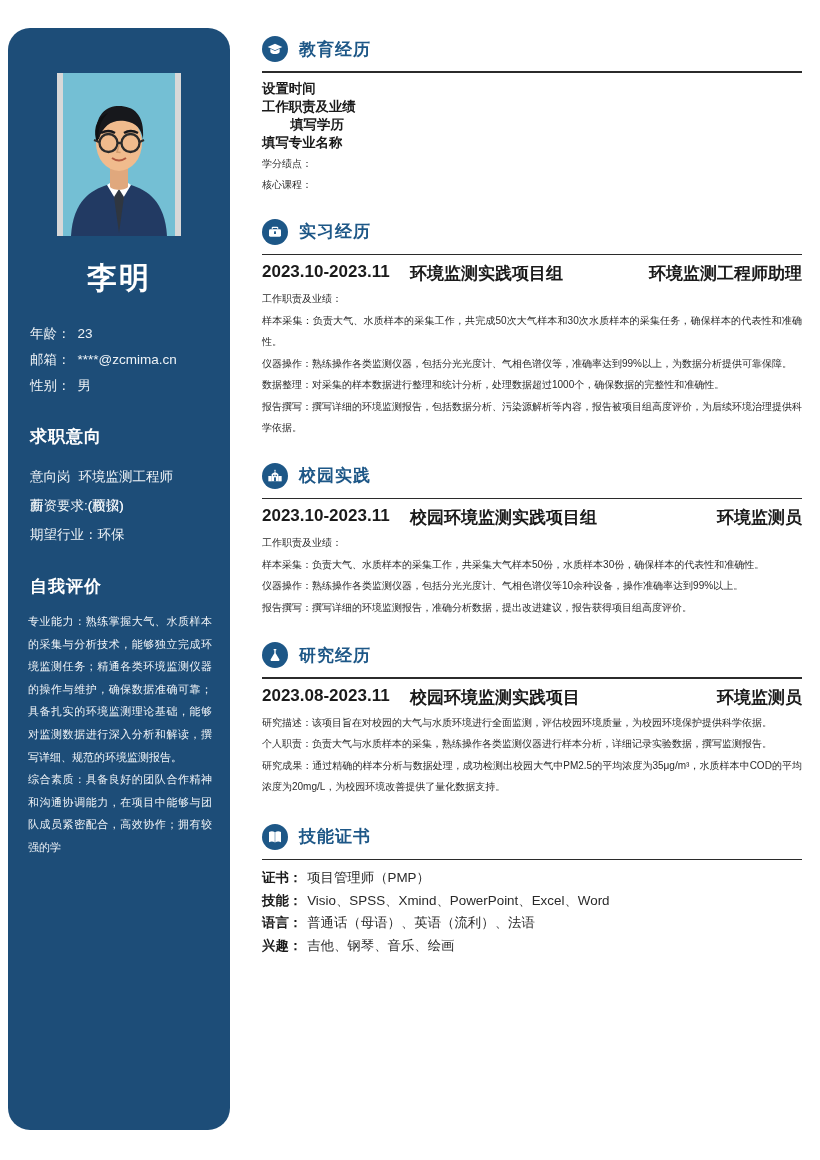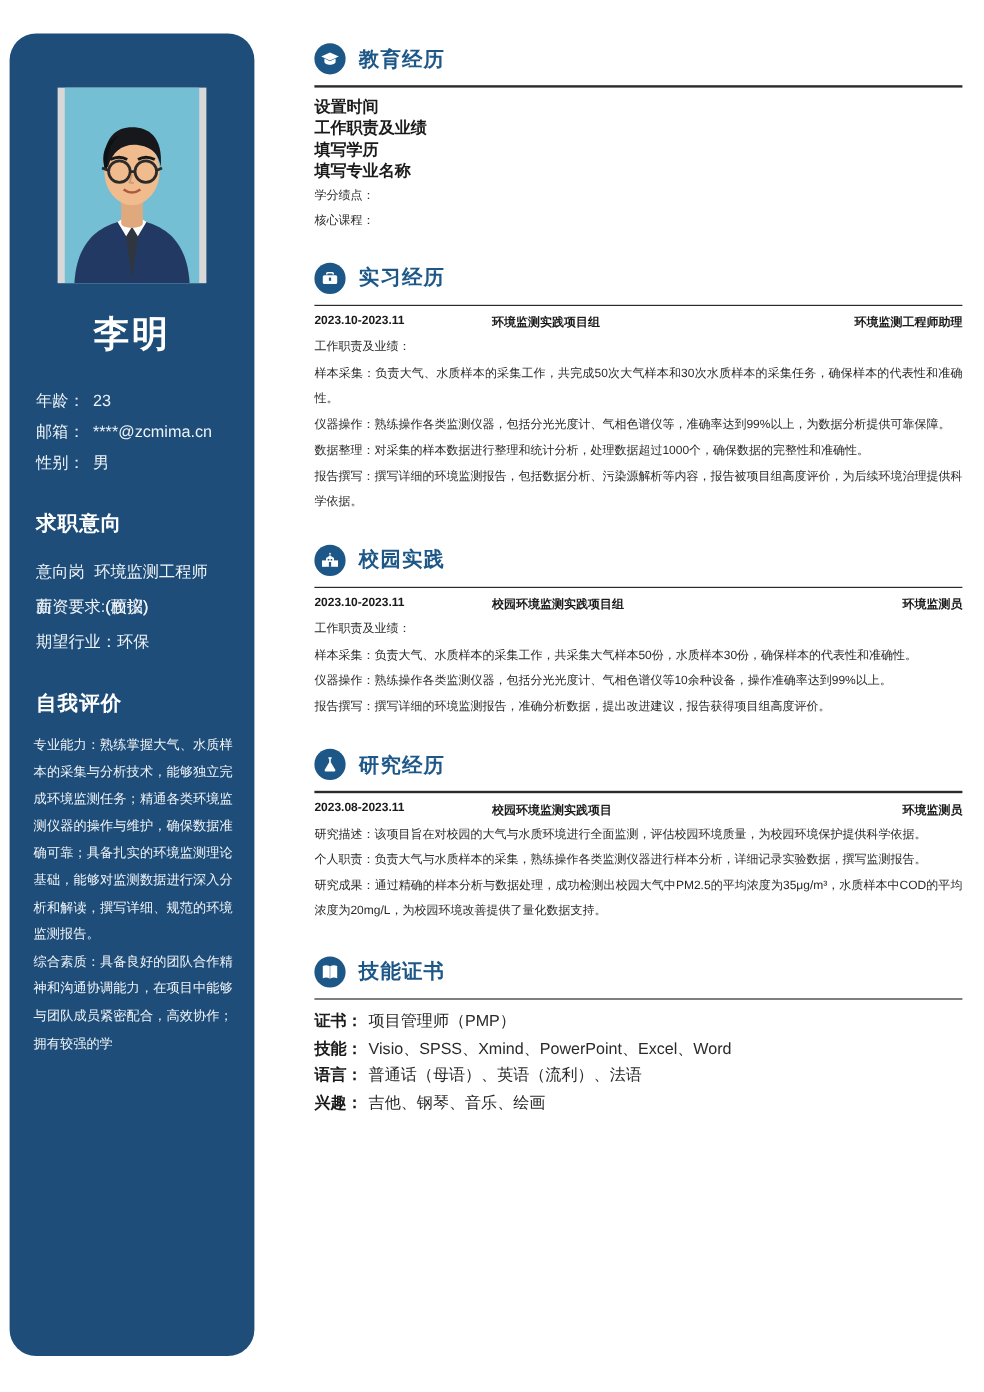--- a/index.html
+++ b/index.html
@@ -21,21 +21,21 @@
     height: 1160px;
     background: #ffffff;
     overflow: hidden;
   }
 
   
   .sidebar {
     position: absolute;
     left: 8px;
     top: 28px;
-    width: 204px;
+    width: 222px;
     height: 1102px;
     background: #1d4d78;
     border-radius: 22px;
     overflow: hidden;
     color: #ffffff;
   }
   .photo-wrap {
     width: 124px;
     height: 163px;
     margin: 45px auto 0 auto;
@@ -144,40 +144,40 @@
     letter-spacing: 1px;
   }
   .sec-rule {
     height: 1.6px;
     background: #2b2b2b;
     margin: 5px 0 7px 0;
   }
 
   .entry-row {
     display: flex;
-    font-size: 10px;
+    font-size: 17px;
     font-weight: bold;
     color: #1a1a1a;
     margin-bottom: 3px;
   }
   .e-date { width: 148px; flex: 0 0 auto; }
   .e-org  { flex: 1 1 auto; }
   .e-role { flex: 0 0 auto; text-align: right; }
 
   .edu-row {
     display: flex;
     font-size: 13.4px;
     font-weight: bold;
     color: #1a1a1a;
     margin-bottom: 2px;
     flex-direction: column;
   }
   .edu-c1 { width: 160px; flex: 0 0 auto; }
   .edu-c2 { width: 150px; flex: 0 0 auto; }
-  .edu-c3 { width: 110px; flex: 0 0 auto; }
+  .edu-c3 { width: 110px; flex: 0 0 auto; text-align: center; }
   .edu-c4 { flex: 1 1 auto; }
 
   .body-line {
     font-size: 10px;
     line-height: 21.5px;
     color: #2a2a2a;
     text-align: justify;
   }
 
   .kv-row {

